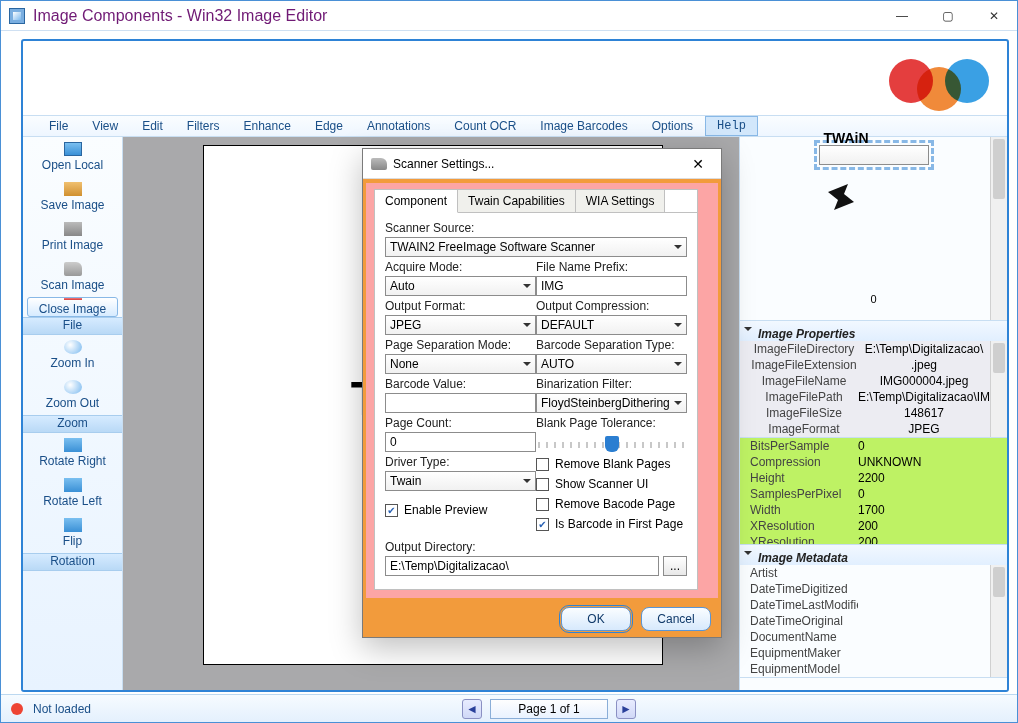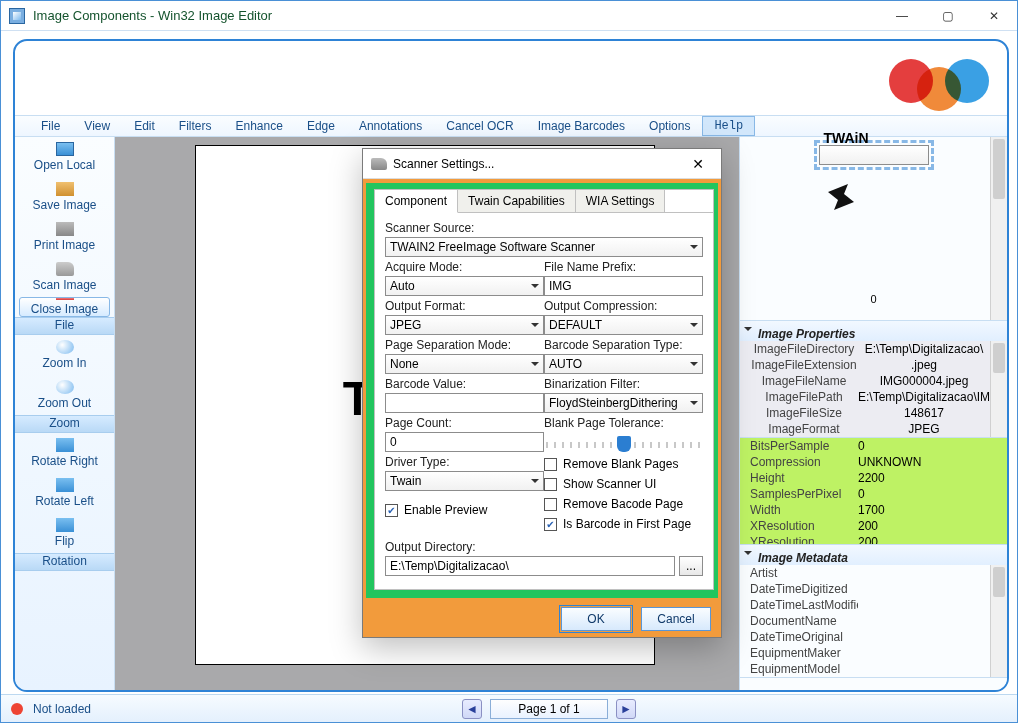--- a/index.html
+++ b/index.html
@@ -1,25 +1,25 @@
 <!DOCTYPE html>
 <html><head>
 <meta charset="utf-8">
 <style>
   * { box-sizing: border-box; font-family: "Segoe UI", Tahoma, sans-serif; font-size: 12px; }
   html, body { margin:0; padding:0; width:1018px; height:723px; background:#fff; overflow:hidden; }
   .win { width:1018px; height:723px; border:1px solid #4a90d6; display:flex; flex-direction:column; }
   .titlebar { height:30px; background:#fff; display:flex; align-items:center; padding:0 0 0 8px; border-bottom:1px solid #cfe0f2;}
   .titlebar .appicon { width:16px; height:16px; margin-right:8px; display:inline-block; background:#7aaee0; border:1px solid #2a66a0; position:relative;}
   .titlebar .appicon::after{content:"";position:absolute;inset:3px;background:linear-gradient(135deg,#fff,#7ab8ee);}
-  .titlebar .title { flex:1; color:#14532d; font-size:13px;}
+  .titlebar .title { flex:1; color:#701a75; font-size:16px;}
   .tbbtns { display:flex; }
   .tbbtns div { width:46px; height:30px; display:flex; align-items:center; justify-content:center; color:#333;}
   .body { flex:1; background:#fff; position:relative; display:flex; flex-direction:column; }
-  .canvas-wrap { flex:1; margin:8px 8px 2px 12px; border:2px solid #2e83d6; border-radius:14px; background:linear-gradient(to bottom,#fff 0,#fff 60%,#f0f7ff 100%); position:relative; overflow:hidden;}
+  .canvas-wrap { flex:1; margin:8px 8px 2px 20px; border:2px solid #2e83d6; border-radius:3px; background:linear-gradient(to bottom,#fff 0,#fff 60%,#f0f7ff 100%); position:relative; overflow:hidden;}
   .logo-circ { position:absolute; right:18px; top:12px; width:100px; height:60px;}
   .logo-circ span{position:absolute;width:44px;height:44px;border-radius:50%;mix-blend-mode:multiply;}
   .logo-circ .c1{background:#e43e3e;left:0;top:6px;}
   .logo-circ .c2{background:#f08a3a;left:28px;top:14px;}
   .logo-circ .c3{background:#3aa0e4;left:56px;top:6px;}
   .menubar { position:absolute; left:0; right:0; top:74px; height:22px; display:flex; align-items:center; padding-left:14px; gap:0; background:linear-gradient(to bottom,#fafdff,#eef6ff); border-top:1px solid #c8def2; border-bottom:1px solid #c8def2;}
   .menubar .mi { padding:3px 12px; color:#1a4f88; cursor:default;}
   .menubar .mi.sel { background:#d2e7fb; border:1px solid #88b8e6; padding:2px 11px;font-family:Liberation Mono, monospace;}
   .main-area { position:absolute; left:0; right:0; top:96px; bottom:0; display:flex; }
   .leftbar { width:100px; background:linear-gradient(to bottom,#fafdff,#e8f3ff); border-right:1px solid #c8def2; overflow:hidden;}
@@ -59,37 +59,37 @@
   .pager{flex:1;display:flex;align-items:center;justify-content:center;gap:8px;}
   .pager .nav{width:20px;height:20px;background:linear-gradient(#e8ecff,#d0d8f7);border:1px solid #8a90c3;border-radius:3px;display:flex;align-items:center;justify-content:center;color:#2a409a;}
   .pager .disp{width:118px;height:20px;background:linear-gradient(#fefefe,#e9f2ff);border:1px solid #8aaed8;text-align:center;line-height:18px;}
 
   
   .dlg{position:absolute;left:362px;top:148px;width:360px;background:#fff;border:1px solid #7a7a7a;box-shadow:0 10px 30px rgba(0,0,0,.25);z-index:50;}
   .dlg-title{height:30px;background:#fff;display:flex;align-items:center;padding:0 8px;border-bottom:1px solid #dcdcdc;}
   .dlg-title .ic{width:16px;height:12px;background:linear-gradient(#bbb,#888);border-radius:2px 6px 2px 2px;margin-right:6px;}
   .dlg-title .t{flex:1;}
   .dlg-title .x{width:30px;text-align:center;font-size:14px;}
-  .dlg-body{border:3px solid #f29b3c;border-top:4px solid #f29b3c;padding:6px 4px 8px 8px;background:#22c55e;}
+  .dlg-body{border:3px solid #f29b3c;border-top:4px solid #f29b3c;padding:6px 20px 8px 8px;background:#fca5a5;}
   .tabs{display:flex;background:#fff;border:1px solid #c0c0c0;border-bottom:none;}
   .tabs .tab{padding:4px 10px;border-right:1px solid #c0c0c0;background:#f0f0ec;}
   .tabs .tab.act{background:#fff;border-bottom:1px solid #fff;margin-bottom:-1px;}
   .tab-pane{border:1px solid #c0c0c0;background:#fff;padding:8px 10px 10px 10px;}
   .fld-row{display:flex;gap:0;}
   .fld{flex:1;display:flex;flex-direction:column;margin-bottom:3px;}
   .fld label{margin-bottom:2px;color:#222;}
   .sel,.inp{height:20px;border:1px solid #8c8c8c;background:linear-gradient(#fff,#f1f1f1);padding:0 4px;display:flex;align-items:center;justify-content:space-between;}
   .sel .ar{border:4px solid transparent;border-top-color:#333;margin-top:4px;}
   .inp{background:#fff;}
   .chk{display:flex;align-items:center;gap:6px;height:18px;}
   .chk .box{width:13px;height:13px;border:1px solid #555;background:#fff;display:flex;align-items:center;justify-content:center;font-size:10px;color:#2a62b4;}
   .slider-track{height:6px;background:repeating-linear-gradient(90deg,#c8c8c8 0 2px,transparent 2px 8px);position:relative;margin:10px 2px 4px 2px;}
   .slider-thumb{position:absolute;top:-6px;left:50%;width:14px;height:16px;background:#2b7ed1;border-radius:2px 2px 6px 6px;transform:translateX(-50%);}
   .dlg-foot{background:#f29b3c;height:36px;display:flex;align-items:center;justify-content:flex-end;padding:0 10px;gap:10px;}
-  .btn{min-width:70px;height:24px;background:linear-gradient(#fafdff,#d7e9fc);border:1px solid #5a96d6;border-radius:0;display:flex;align-items:center;justify-content:center;color:#103a6a;}
+  .btn{min-width:70px;height:24px;background:linear-gradient(#fafdff,#d7e9fc);border:1px solid #5a96d6;border-radius:8px;display:flex;align-items:center;justify-content:center;color:#103a6a;}
   .btn.def{outline:1px solid #2e83d6;outline-offset:1px;}
   .browse{width:24px;height:20px;border:1px solid #8c8c8c;background:linear-gradient(#fff,#e8e8e8);text-align:center;line-height:18px;margin-left:4px;}
 
   
   .ic-pic{background:linear-gradient(#7abff0,#3a90d6);border:1px solid #2a66a0;}
   .ic-save{background:linear-gradient(#f0c070,#d09030);}
   .ic-print{background:linear-gradient(#bbb,#888);}
   .ic-scan{background:linear-gradient(#ccc,#999);border-radius:2px 6px 2px 2px;}
   .ic-close{background:linear-gradient(#f07a7a,#d63a3a);}
   .ic-zoom{background:radial-gradient(circle at 35% 35%,#fff,#78b8ef);border-radius:50%;}
@@ -119,21 +119,21 @@
         </div>
 
       <div class="menubar" id="menubar">
           <div class="mi">File</div>
           <div class="mi">View</div>
           <div class="mi">Edit</div>
           <div class="mi">Filters</div>
           <div class="mi">Enhance</div>
           <div class="mi">Edge</div>
           <div class="mi">Annotations</div>
-          <div class="mi">Cancel OCR</div>
+          <div class="mi">Count OCR</div>
           <div class="mi">Image Barcodes</div>
           <div class="mi">Options</div>
           <div class="mi sel">Help</div>
         </div>
 
       <div class="main-area">
         <div class="leftbar" id="leftbar">
             <div class="lb-grp">
               <div class="lb-btn">
                 <span class="ic ic-pic"></span>
@@ -285,25 +285,25 @@
                 </div>
                 <div class="prow">
                   <div class="k">DateTimeDigitized</div>
                   <div class="v"></div>
                 </div>
                 <div class="prow">
                   <div class="k">DateTimeLastModified</div>
                   <div class="v"></div>
                 </div>
                 <div class="prow">
+                  <div class="k">DateTimeOriginal</div>
+                  <div class="v"></div>
+                </div>
+                <div class="prow">
                   <div class="k">DocumentName</div>
-                  <div class="v"></div>
-                </div>
-                <div class="prow">
-                  <div class="k">DateTimeOriginal</div>
                   <div class="v"></div>
                 </div>
                 <div class="prow">
                   <div class="k">EquipmentMaker</div>
                   <div class="v"></div>
                 </div>
                 <div class="prow">
                   <div class="k">EquipmentModel</div>
                   <div class="v"></div>
                 </div>

